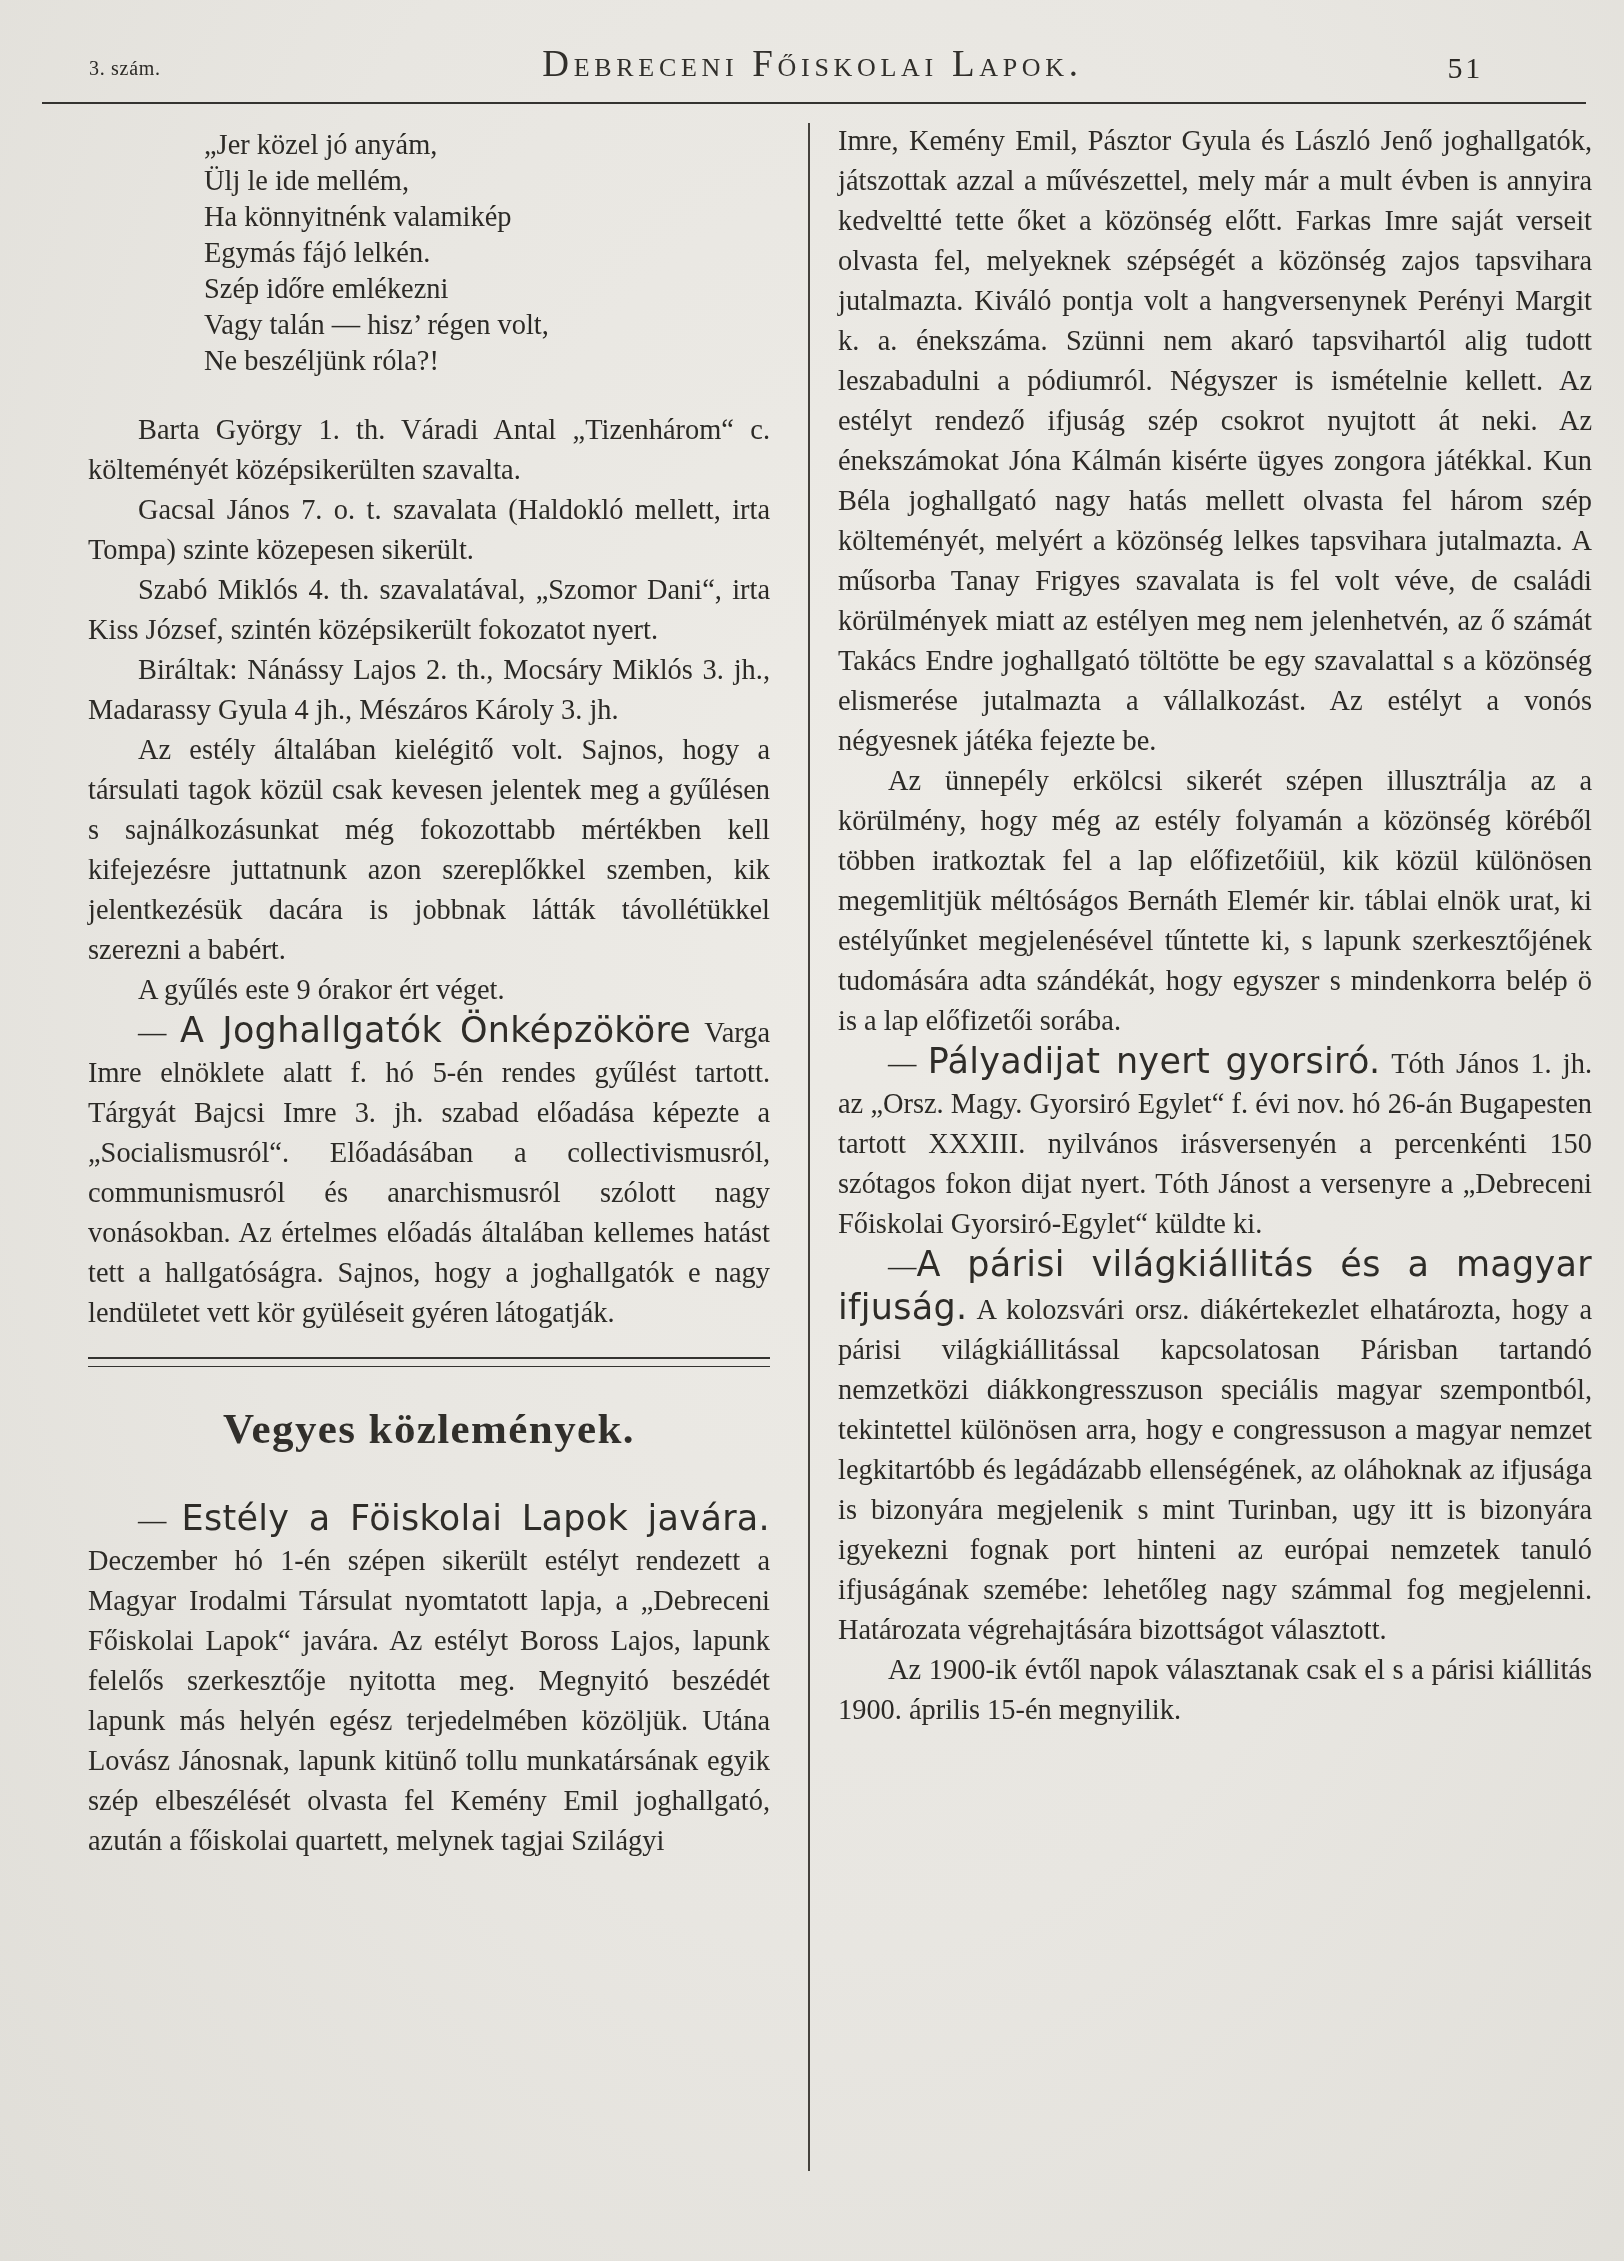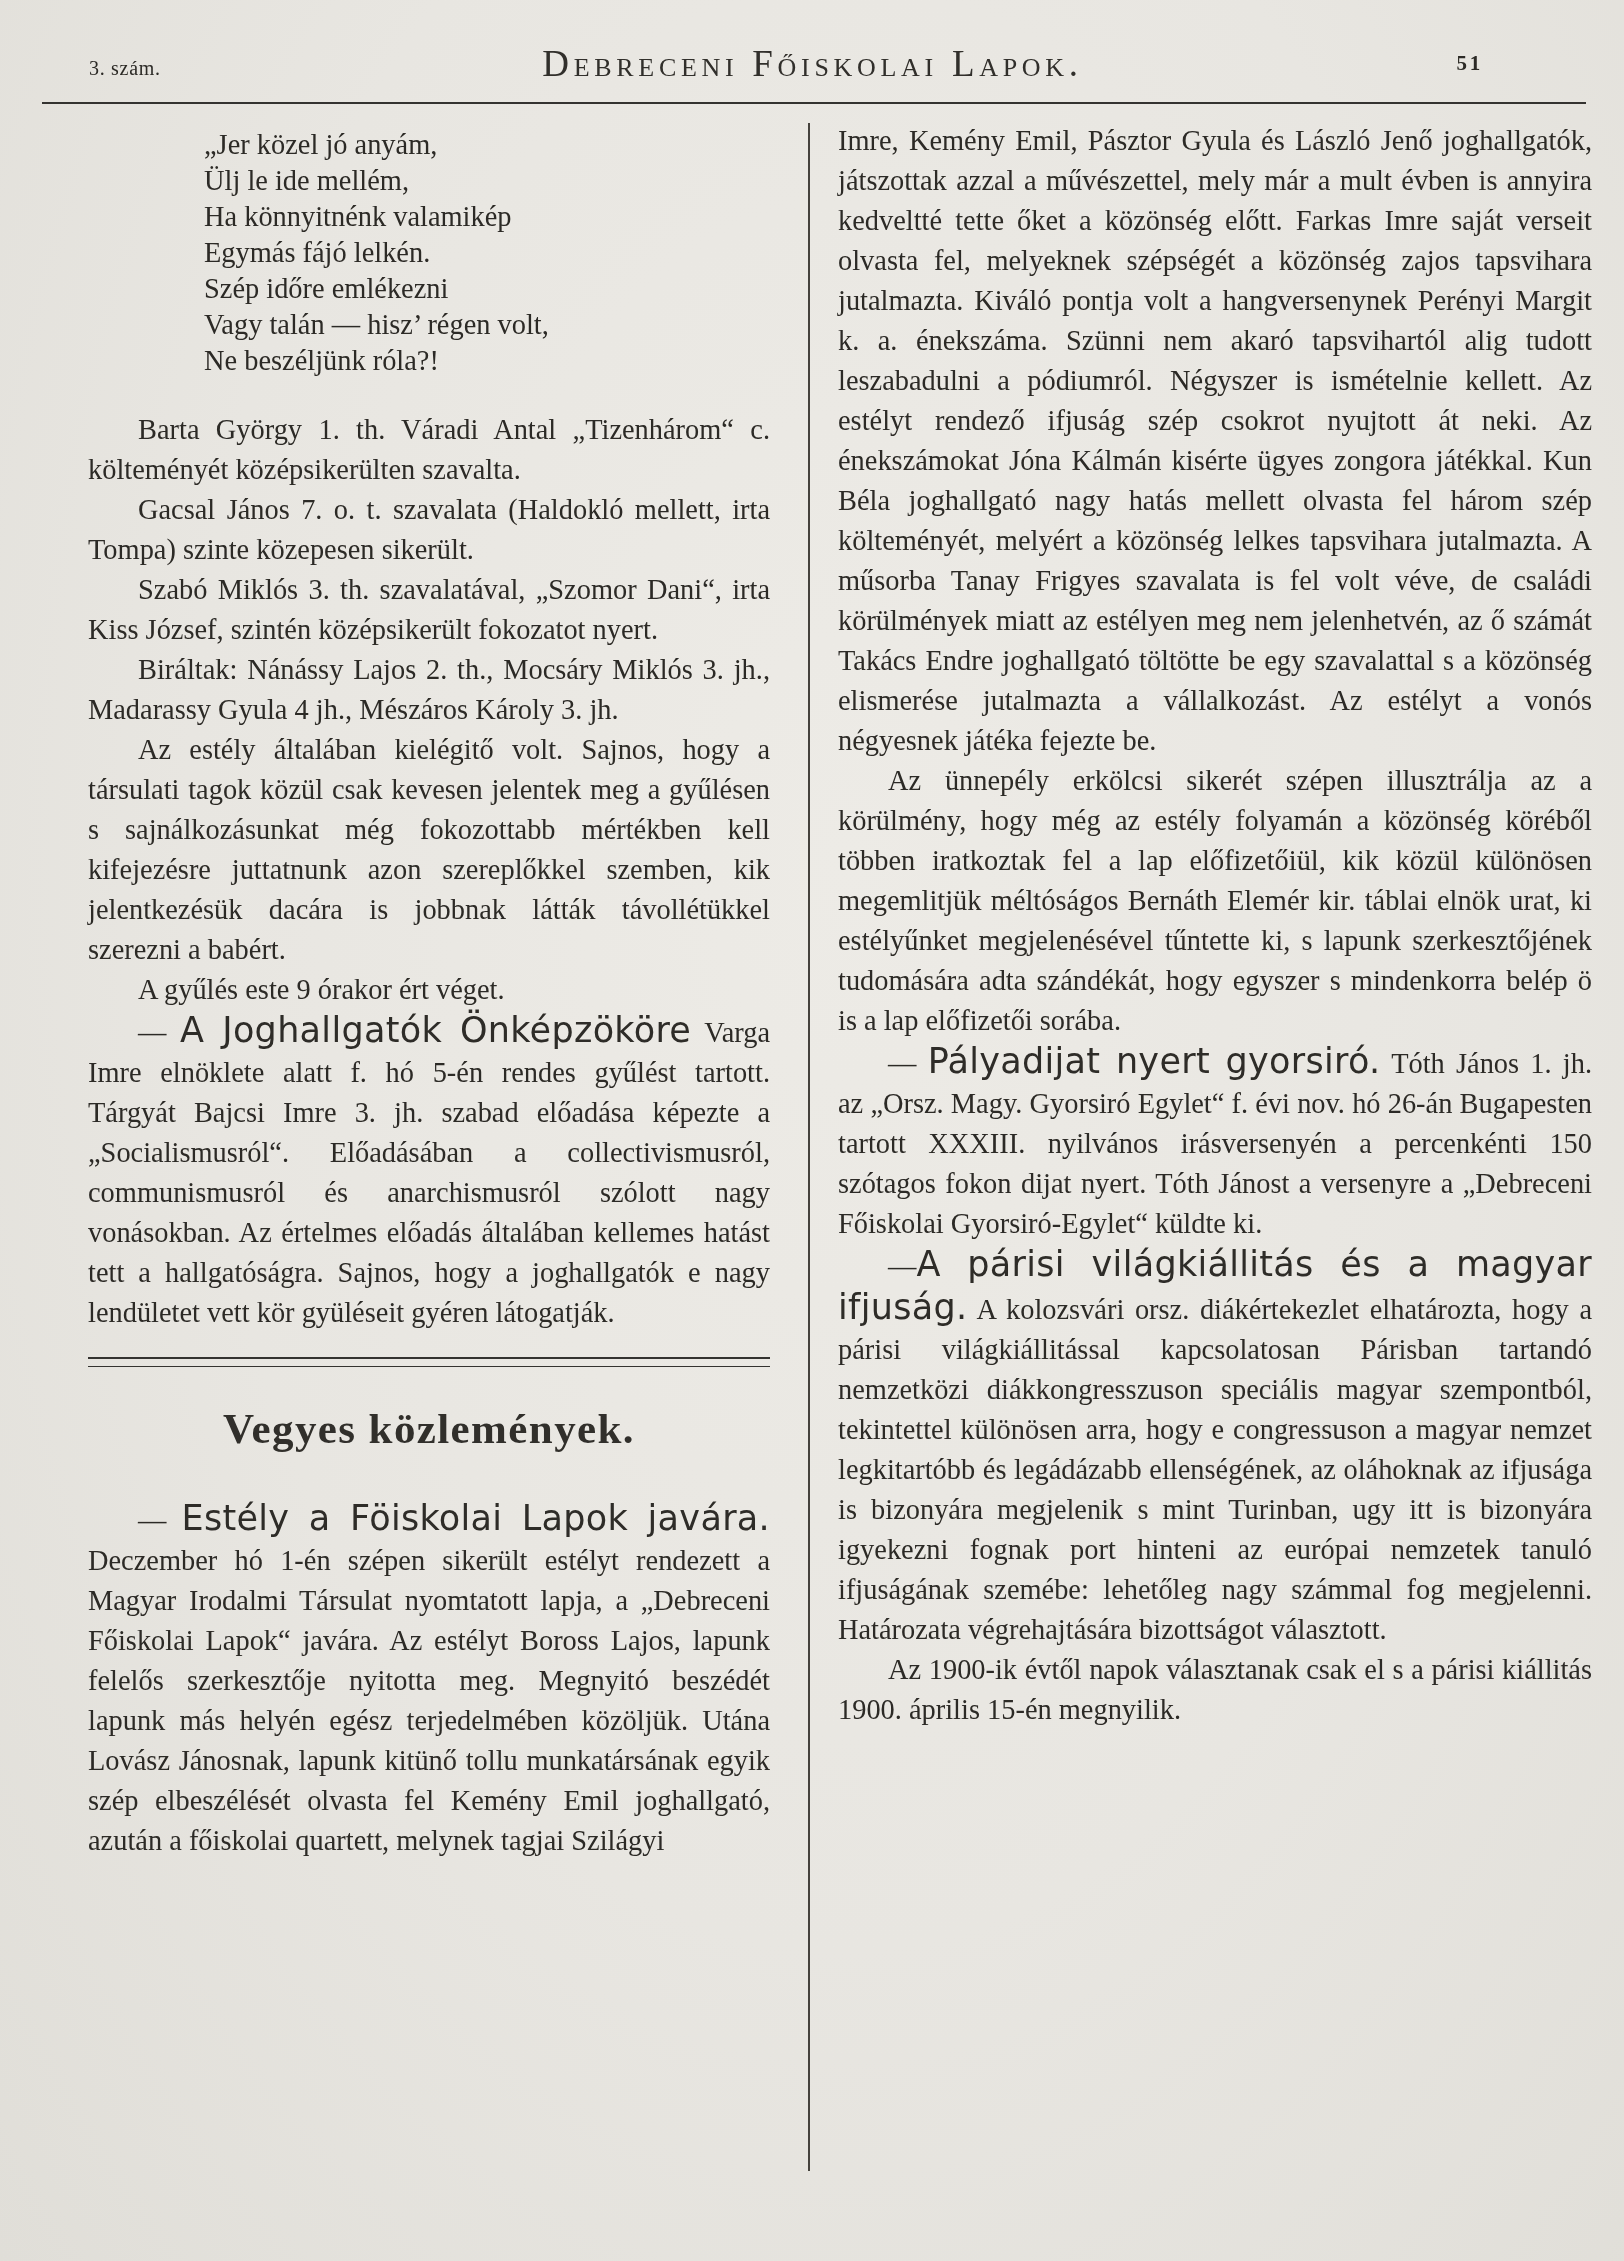--- a/index.html
+++ b/index.html
@@ -37,23 +37,22 @@
     text-align: center;
     font-variant: small-caps;
     font-size: 37px;
     letter-spacing: 4.7px;
     color: #312f2b;
   }
   .pagenum {
     position: absolute;
     right: 142px;
     top: 51px;
-    font-size: 21px;
+    font-size: 30px;
     letter-spacing: 2.7px;
-    font-weight: bold;
   }
   .header-rule {
     position: absolute;
     left: 42px;
     right: 39px;
     top: 102px;
     height: 0;
     border-top: 2.7px solid #343330;
   }
   
@@ -135,21 +134,21 @@
         <div class="poem-line">Ülj le ide mellém,</div>
         <div class="poem-line">Ha könnyitnénk valamikép</div>
         <div class="poem-line">Egymás fájó lelkén.</div>
         <div class="poem-line">Szép időre emlékezni</div>
         <div class="poem-line">Vagy talán — hisz’ régen volt,</div>
         <div class="poem-line">Ne beszéljünk róla?!</div>
       </div>
     <div>
         <p class="para"><span class="it">Barta György</span><span class="rm"> 1. th. Váradi Antal „Tizenhárom“ c. költeményét középsikerülten szavalta.</span></p>
         <p class="para"><span class="it">Gacsal János</span><span class="rm"> 7. o. t. szavalata (Haldokló mellett, irta Tompa) szinte közepesen sikerült.</span></p>
-        <p class="para"><span class="it">Szabó Miklós</span><span class="rm"> 3. th. szavalatával, „Szomor Dani“, irta Kiss József, szintén középsikerült fokozatot nyert.</span></p>
+        <p class="para"><span class="it">Szabó Miklós</span><span class="rm"> 4. th. szavalatával, „Szomor Dani“, irta Kiss József, szintén középsikerült fokozatot nyert.</span></p>
         <p class="para"><span class="rm">Biráltak: Nánássy Lajos 2. th., Mocsáry Miklós 3. jh., Madarassy Gyula 4 jh., Mészáros Károly 3. jh.</span></p>
         <p class="para"><span class="rm">Az estély általában kielégitő volt. Sajnos, hogy a társulati tagok közül csak kevesen jelentek meg a gyűlésen s sajnálkozásunkat még fokozottabb mértékben kell kifejezésre juttatnunk azon szereplőkkel szemben, kik jelentkezésük dacára is jobbnak látták távollétükkel szerezni a babért.</span></p>
         <p class="para"><span class="rm">A gyűlés este 9 órakor ért véget.</span></p>
         <p class="para"><span class="rm">— </span><span class="lead">A Joghallgatók Önképzököre</span><span class="rm"> Varga Imre elnöklete alatt f. hó 5-én rendes gyűlést tartott. Tárgyát Bajcsi Imre 3. jh. szabad előadása képezte a „Socialismusról“. Előadásában a collectivismusról, communismusról és anarchismusról szólott nagy vonásokban. Az értelmes előadás általában kellemes hatást tett a hallgatóságra. Sajnos, hogy a joghallgatók e nagy lendületet vett kör gyüléseit gyéren látogatják.</span></p>
       </div>
     <div class="double-rule"></div>
     <h2 class="section-heading">Vegyes közlemények.</h2>
     <div>
         <p class="para"><span class="rm">— </span><span class="lead">Estély a Föiskolai Lapok javára.</span><span class="rm"> Deczember hó 1-én szépen sikerült estélyt rendezett a Magyar Irodalmi Társulat nyomtatott lapja, a „Debreceni Főiskolai Lapok“ javára. Az estélyt </span><span class="it">Boross Lajos</span><span class="rm">, lapunk felelős szerkesztője nyitotta meg. Megnyitó beszédét lapunk más helyén egész terjedelmében közöljük. Utána </span><span class="it">Lovász</span><span class="rm"> Jánosnak, lapunk kitünő tollu munkatársának egyik szép elbeszélését olvasta fel </span><span class="it">Kemény</span><span class="rm"> Emil joghallgató, azután a főiskolai quartett, melynek tagjai </span><span class="it">Szilágyi</span></p>
       </div>

